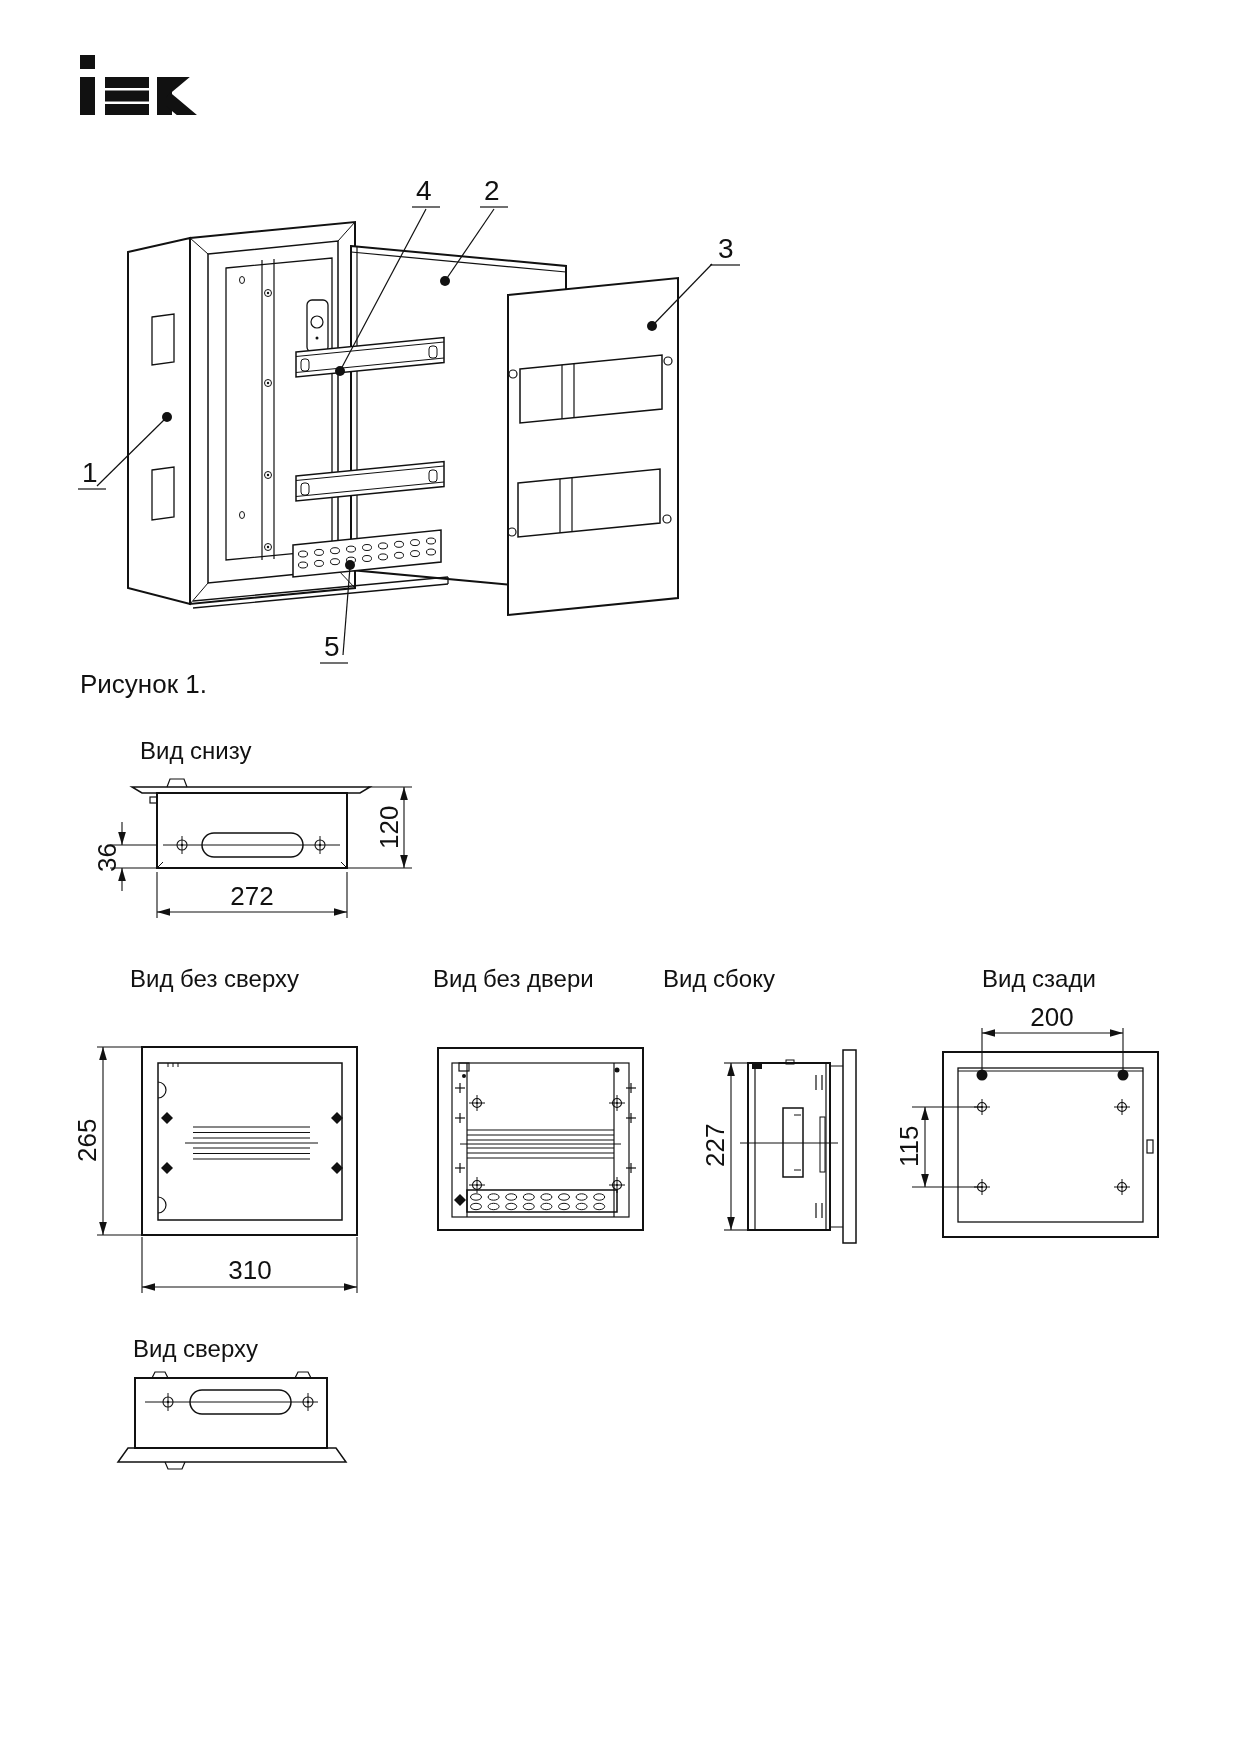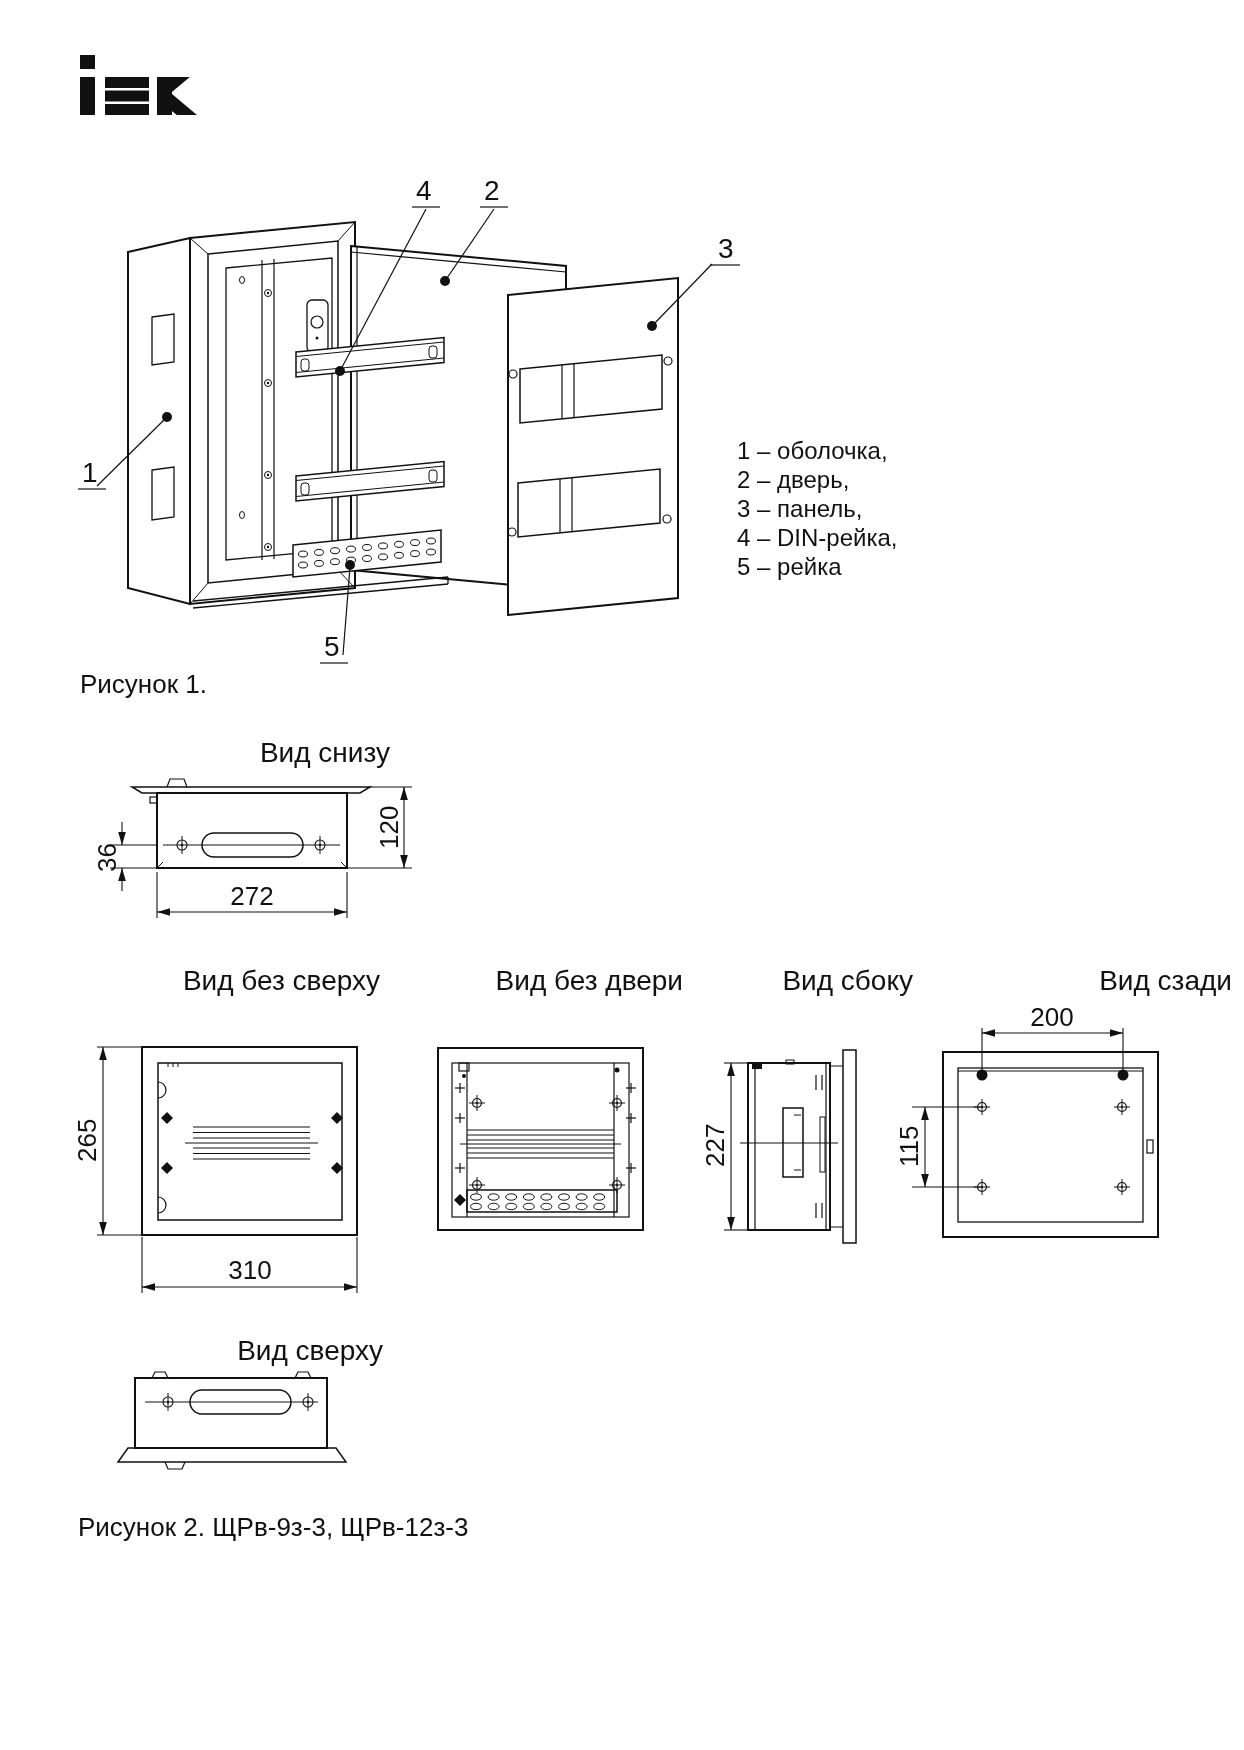--- a/index.html
+++ b/index.html
@@ -16,21 +16,21 @@
   .w{fill:#fff;stroke:#111;stroke-width:2}
   .w15{fill:#fff;stroke:#111;stroke-width:1.5}
   .dim{stroke:#111;stroke-width:1.1;fill:none}
   .fillb{fill:#111;stroke:none}
   .dimt{font-size:26px}
   .lbl{font-size:28px}
   .xh circle{fill:none;stroke:#111;stroke-width:1.1}
   .xh line{stroke:#111;stroke-width:1}
   .xh .cd{fill:#111;stroke:none}
   .pl line{stroke:#111;stroke-width:1.2}
-  .title{position:absolute;font-size:28px;text-align:right;white-space:nowrap}
+  .title{position:absolute;font-size:24px;text-align:left;white-space:nowrap}
   .caption{position:absolute;font-size:26px;white-space:nowrap}
   .legend{position:absolute;left:737px;top:436px;font-size:24px;line-height:29px;white-space:nowrap}
 </style>
 </head>
 <body>
 
 <div class="page">
 
   <svg style="left:80px;top:55px" width="128" height="60" viewBox="0 0 128 60">
     <g>
@@ -164,27 +164,20 @@
       <text class="lbl" x="718" y="258">3</text>
       <line class="s12" x1="710" y1="265" x2="740" y2="265"></line>
 
       <circle class="fillb" cx="350" cy="565" r="5"></circle>
       <line class="s12" x1="350" y1="567" x2="343" y2="655"></line>
       <text class="lbl" x="324" y="656">5</text>
       <line class="s12" x1="320" y1="663" x2="348" y2="663"></line>
     </g>
   </svg>
 
-  <div class="legend">
-    <div>1 – оболочка,</div>
-    <div>2 – дверь,</div>
-    <div>3 – панель,</div>
-    <div>4 – DIN-рейка,</div>
-    <div>5 – рейка</div>
-  </div>
 
   <div class="caption" style="left:80px;top:669px">Рисунок 1.</div>
 
   <div class="title" style="left:140px;top:737px;width:250px">Вид снизу</div>
 
   <svg style="left:88px;top:762px" width="335" height="165" viewBox="88 762 335 165">
     <defs>
       <marker id="mk-b" viewBox="0 0 12 12" refX="11.5" refY="6" markerWidth="14" markerHeight="14" markerUnits="userSpaceOnUse" orient="auto-start-reverse">
         <path d="M11.5,6 L0,2.6 L0,9.4 Z" fill="#111"></path>
       </marker>
@@ -464,15 +457,14 @@
       <g class="xh" transform="translate(308,1402)">
           <circle r="5"></circle>
           <line y1="-9" y2="9"></line>
           <circle class="cd" r="1.2"></circle>
         </g>
       <polygon class="s15" points="128,1448 336,1448 346,1462 118,1462"></polygon>
       <polyline class="s12" points="165,1462 168,1469 182,1469 185,1462"></polyline>
     </g>
   </svg>
 
-  <div class="caption" style="left:78px;top:1512px">Рисунок 2. ЩРв-9з-3, ЩРв-12з-3</div>
 
 </div>
 
 </body></html>

